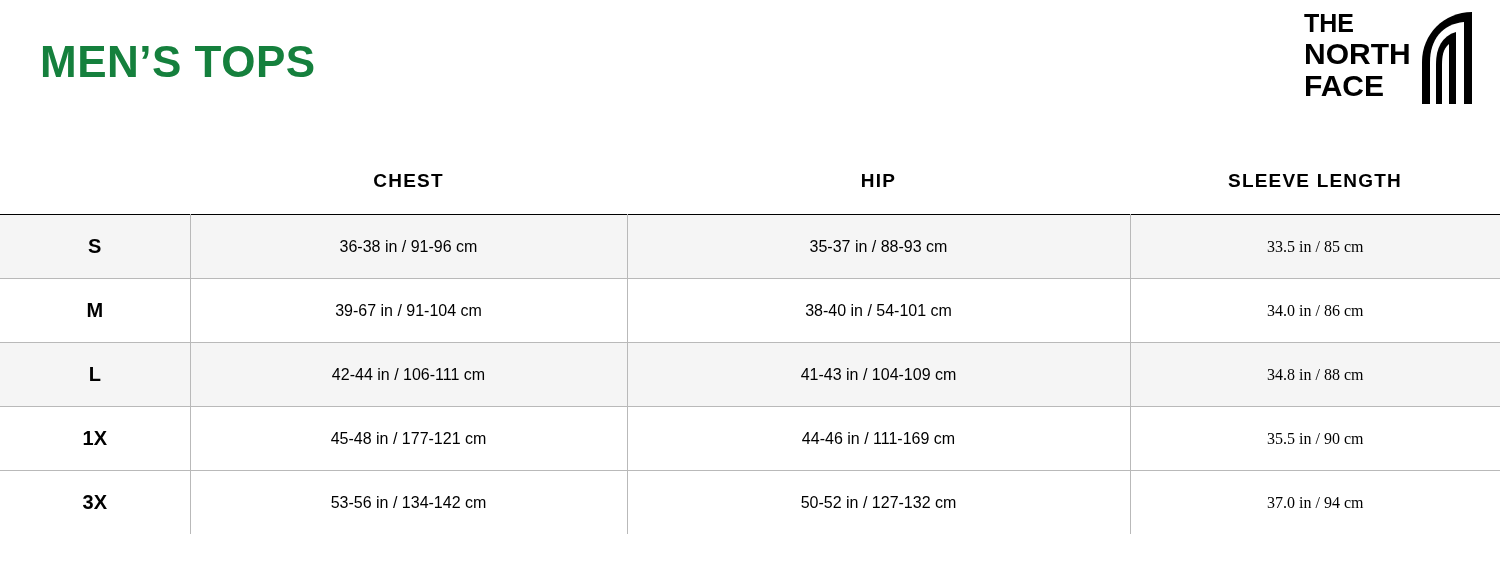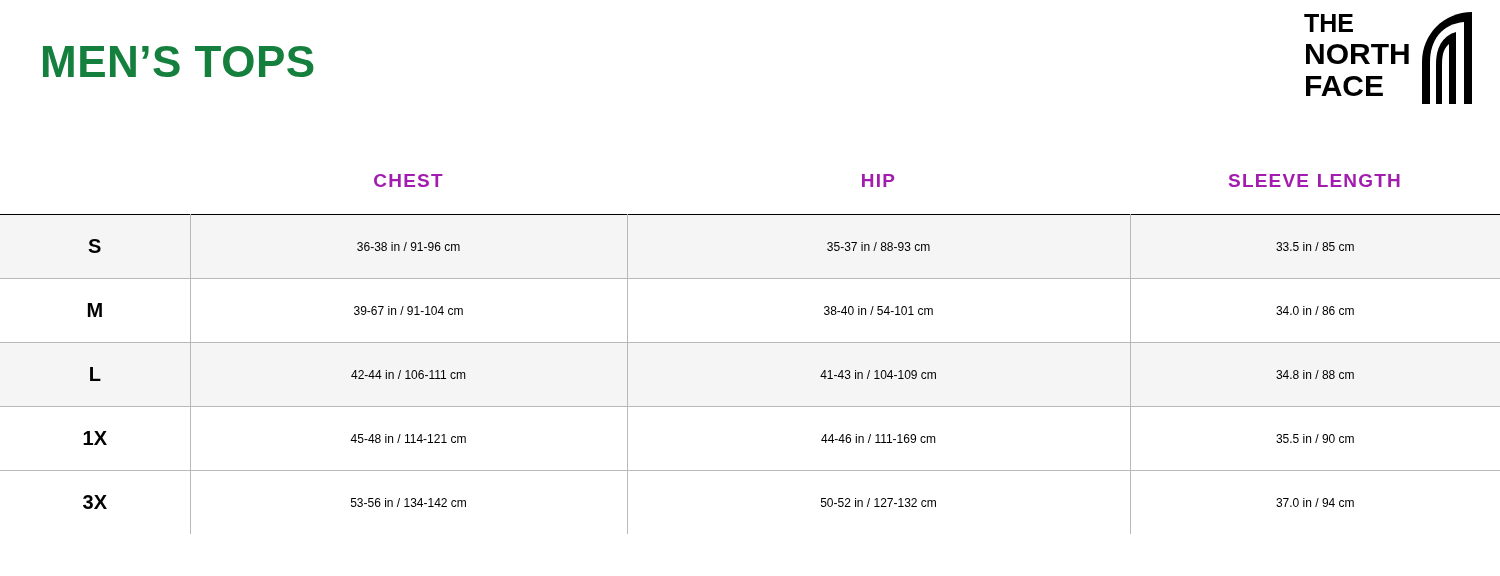--- a/index.html
+++ b/index.html
@@ -66,41 +66,42 @@
   .size-table col.c-sleeve{ width: 370px; }
 
   .size-table thead th {
     font-size: 19px;
     font-weight: bold;
     letter-spacing: 1.2px;
     padding: 0 0 22px 0;
     text-align: center;
     vertical-align: bottom;
     border: none;
-    color: #a21caf;
+    color: #000000;
   }
   .size-table thead th.blank { border: none; }
 
   .size-table tbody tr {
     border-top: 1px solid #b9b9b9;
   }
   .size-table tbody tr:first-child {
     border-top: 1px solid #000000;
   }
 
   .size-table tbody td {
     height: 61px;
-    font-size: 12px;
+    font-size: 16px;
     text-align: center;
     vertical-align: middle;
     color: #000;
     border-right: 1px solid #b9b9b9;
   }
   .size-table tbody td:last-child {
     border-right: none;
+    font-family: Liberation Serif, serif;
   }
   .size-table tbody td.size-label {
     font-weight: bold;
     font-size: 20px;
   }
   .size-table tbody tr.shaded td {
     background: #f5f5f5;
   }
 </style>
 </head>
@@ -163,21 +164,21 @@
         <td>34.0 in / 86 cm</td>
       </tr>
       <tr class="shaded">
         <td class="size-label">L</td>
         <td>42-44 in / 106-111 cm</td>
         <td>41-43 in / 104-109 cm</td>
         <td>34.8 in / 88 cm</td>
       </tr>
       <tr>
         <td class="size-label">1X</td>
-        <td>45-48 in / 114-121 cm</td>
+        <td>45-48 in / 177-121 cm</td>
         <td>44-46 in / 111-169 cm</td>
         <td>35.5 in / 90 cm</td>
       </tr>
       <tr>
         <td class="size-label">3X</td>
         <td>53-56 in / 134-142 cm</td>
         <td>50-52 in / 127-132 cm</td>
         <td>37.0 in / 94 cm</td>
       </tr>
     </tbody>

